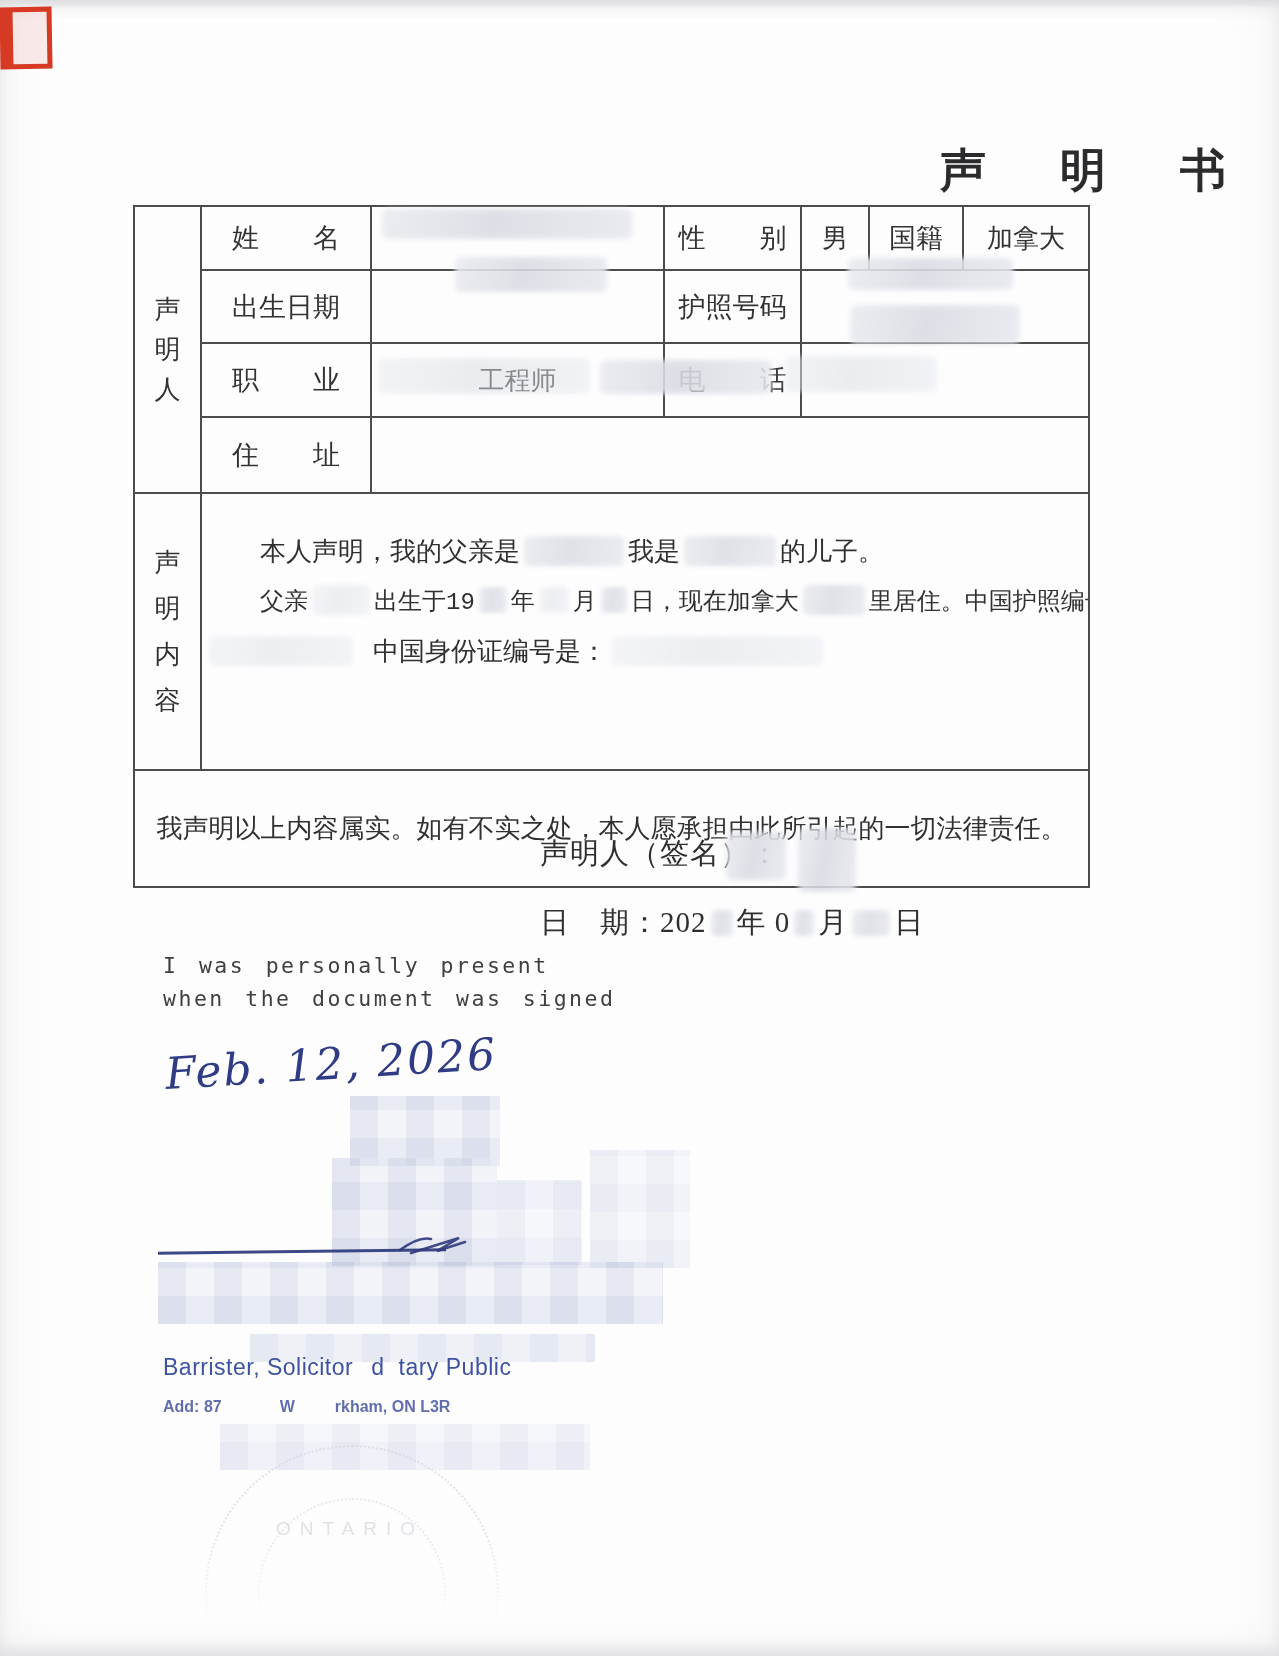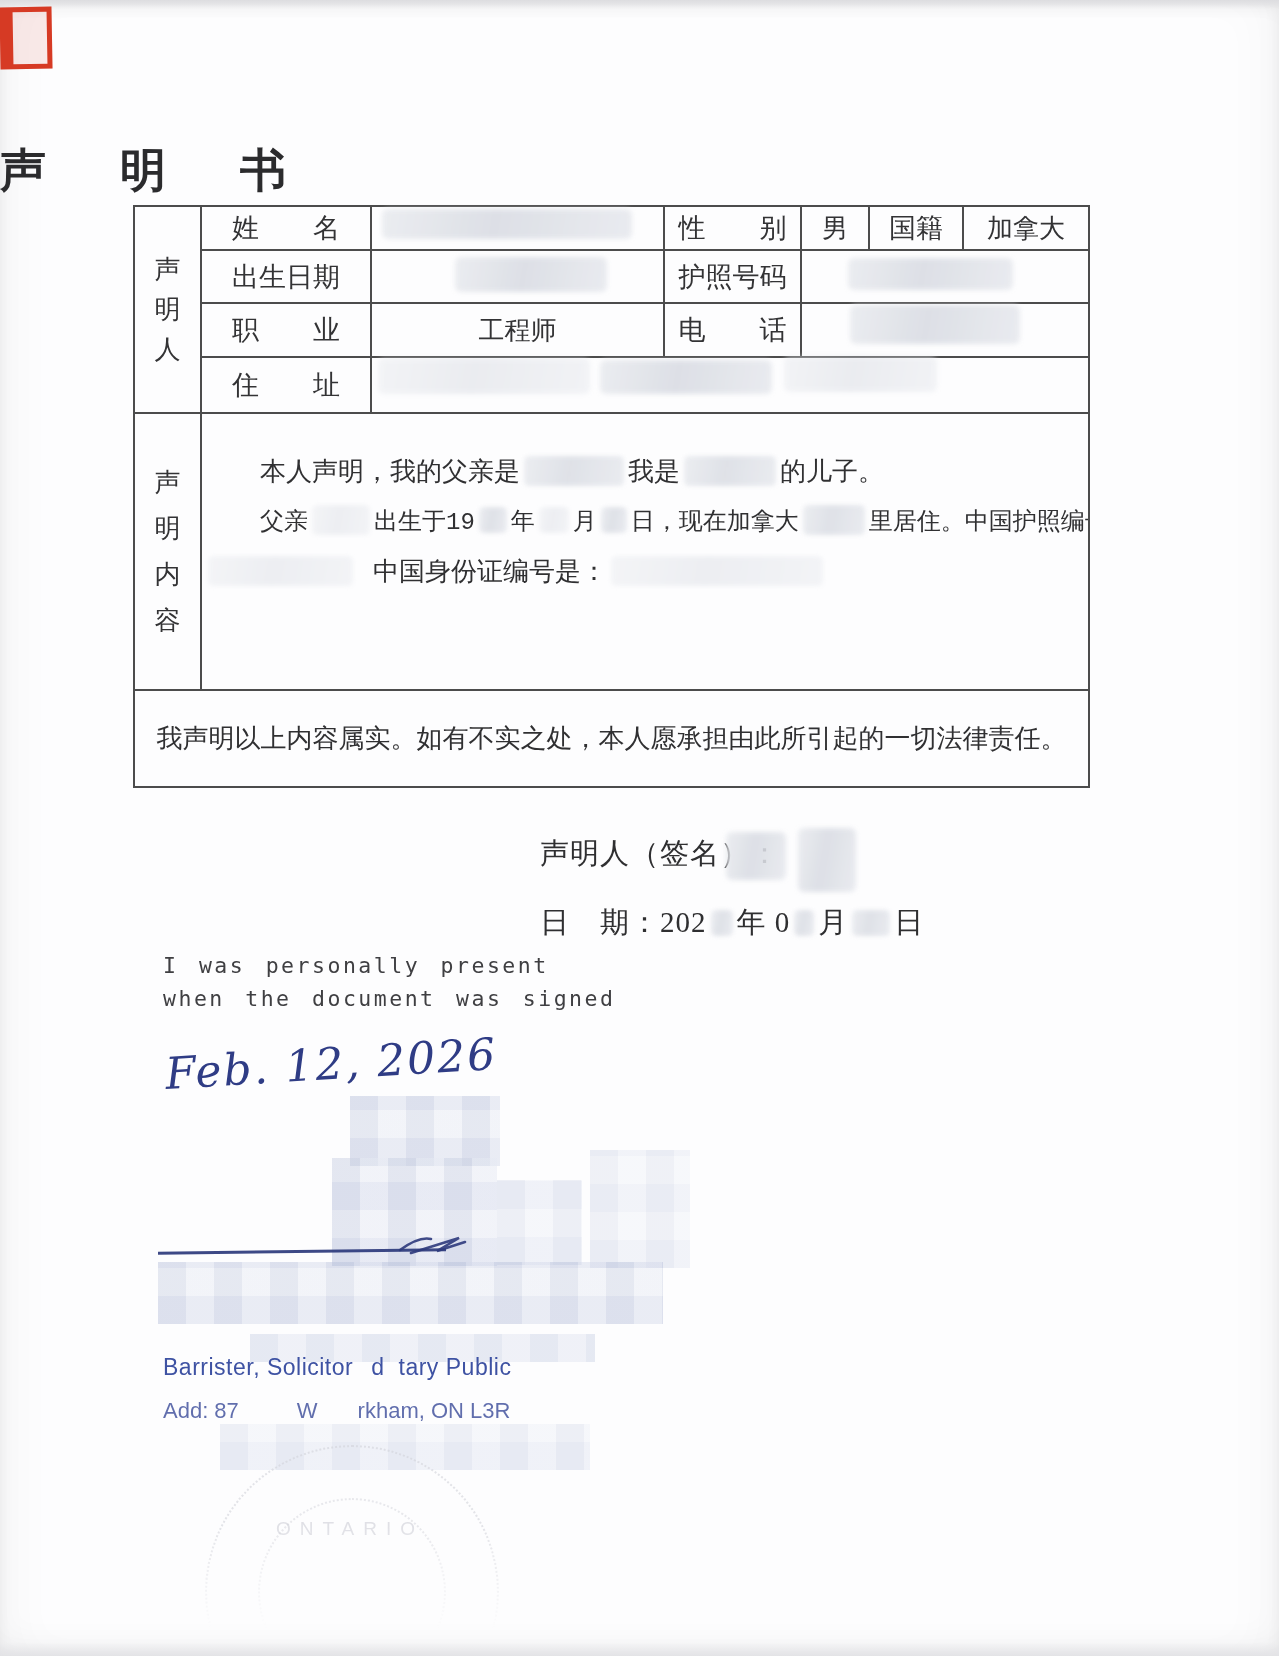--- a/index.html
+++ b/index.html
@@ -9,26 +9,26 @@
     box-shadow:inset 0 8px 14px rgba(0,0,0,.05), inset 0 -14px 30px rgba(0,0,0,.035),
                inset 24px 0 40px rgba(0,0,0,.02), inset -24px 0 40px rgba(0,0,0,.02);
   }
   .top-edge{position:absolute;left:0;top:0;width:100%;height:9px;
     background:linear-gradient(180deg,#dddde0,rgba(255,255,255,0));}
   .bottom-edge{position:absolute;left:0;bottom:0;width:100%;height:14px;
     background:linear-gradient(0deg,#e3e3e6,rgba(255,255,255,0));}
   .corner-mark{position:absolute;left:0px;top:7px;width:34px;height:52px;
     border:5px solid #d63a24;border-left-width:13px;background:rgba(214,58,36,.10);
     transform:rotate(-1deg);}
-  .title{position:absolute;left:0;top:140px;width:1240px;margin:0;text-align:left;
+  .title{position:absolute;left:0;top:140px;width:1240px;margin:0;text-align:right;
     font-size:46px;font-weight:700;letter-spacing:14px;color:#2b2b2d;}
 
   
   table.doc-table{position:absolute;left:133px;top:205px;width:955px;border-collapse:collapse;table-layout:fixed;}
-  .doc-table td{border:2px solid #4c4c4c;padding:0;overflow:hidden;}
+  .doc-table td{border:2px solid #4c4c4c;padding:10px;overflow:hidden;}
   tr.r1 td{height:42px;} tr.r2 td{height:51px;margin-top:8px;} tr.r3 td{height:52px;}
   tr.r4 td{height:54px;border-radius:17px;} tr.r5 td{height:241px;} tr.r6 td{height:95px;}
   td.lbl{text-align:center;font-size:27px;color:#333335;}
   td.val{text-align:center;font-size:26px;color:#333335;}
   td.vcell{vertical-align:middle;}
   .vstack{display:flex;flex-direction:column;align-items:center;justify-content:center;height:100%;}
   .vstack span{font-size:26px;line-height:40px;color:#333335;}
   .vstack.tall span{line-height:46px;}
   td.contentcell{vertical-align:top;padding:34px 8px 0 14px;font-family:Liberation Mono, monospace;}
   .cline{margin:0;font-size:26px;line-height:50px;white-space:nowrap;color:#303032;}
@@ -59,21 +59,21 @@
   .witness.l1{top:953px;} .witness.l2{top:986px;}
   .handwritten{position:absolute;left:165px;top:1038px;font-size:44px;font-style:italic;
     color:#2f3c85;transform:rotate(-3.5deg);letter-spacing:2px;
     font-family:"DejaVu Serif","Liberation Serif",serif;}
   .sig-rule{position:absolute;left:158px;top:1250px;width:288px;height:0;
     border-top:3px solid #2d3a7c;transform:rotate(-.7deg);opacity:.92;}
   .zstroke{position:absolute;left:396px;top:1230px;}
   .notary-title{position:absolute;left:163px;top:1354px;display:flex;align-items:baseline;
     font-family:"Liberation Sans","DejaVu Sans",sans-serif;font-size:23px;letter-spacing:.5px;color:#3e52a3;}
   .notary-addr{position:absolute;left:163px;top:1398px;display:flex;align-items:center;
-    font-family:"Liberation Sans","DejaVu Sans",sans-serif;font-size:22px;color:#4656a0;opacity:.85;}
+    font-family:"Liberation Sans","DejaVu Sans",sans-serif;font-size:16px;color:#4656a0;opacity:.85;font-weight:bold;}
   .gap{display:inline-block;height:8px;}
 
   
   .seal{position:absolute;left:200px;top:1330px;width:300px;height:326px;
     -webkit-mask-image:linear-gradient(180deg,#000 60%,transparent 92%);
     mask-image:linear-gradient(180deg,#000 60%,transparent 92%);opacity:.8;}
   .seal .ring-outer{position:absolute;left:5px;top:115px;width:290px;height:290px;border-radius:50%;
     border:2.5px dotted #d2d3da;opacity:.75;}
   .seal .ring-inner{position:absolute;left:58px;top:168px;width:184px;height:184px;border-radius:50%;
     border:2px dotted #d7d8de;opacity:.7;}

